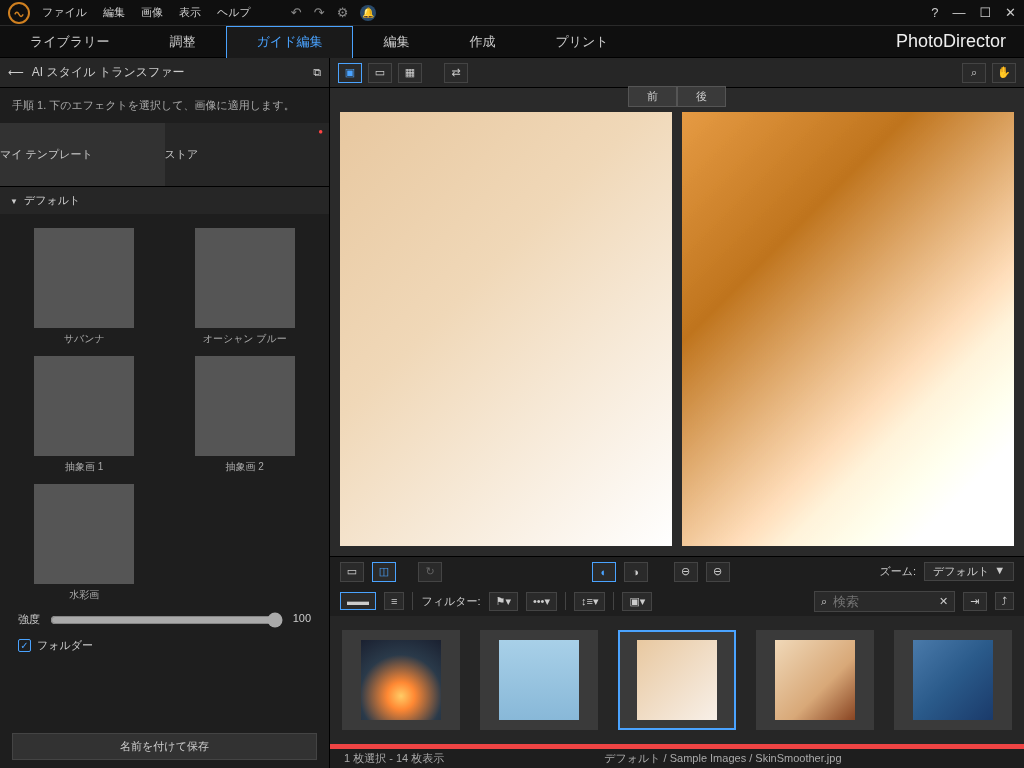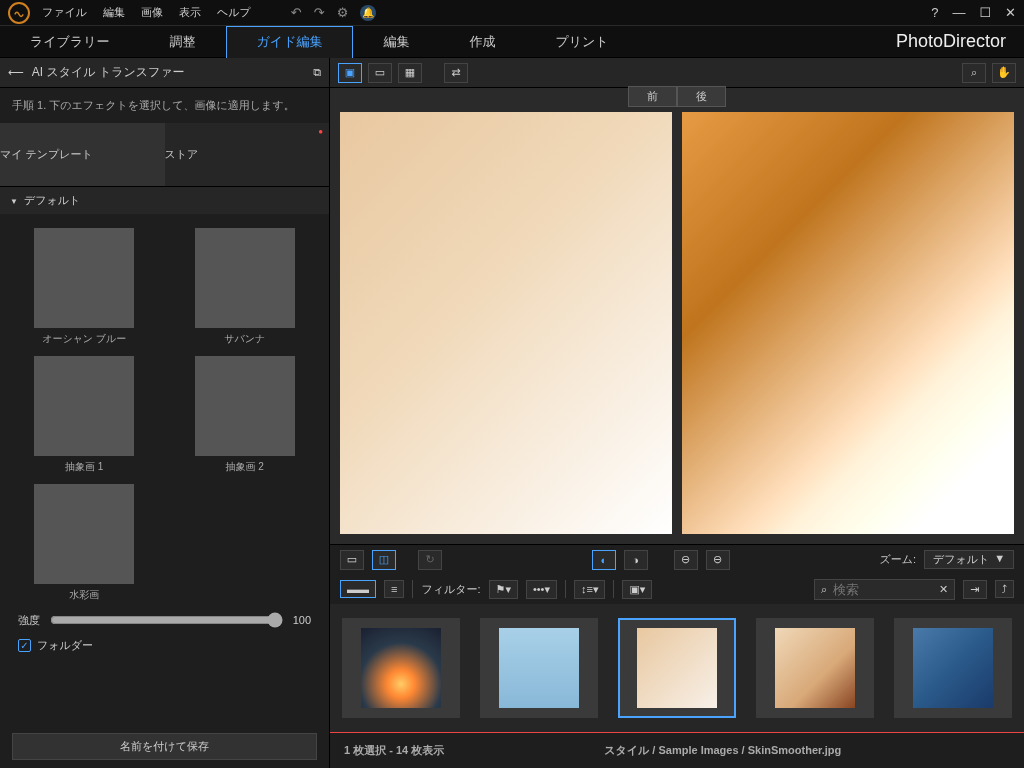--- a/index.html
+++ b/index.html
@@ -28,21 +28,21 @@
 .subtab div { flex:1; text-align:left; padding:24px 0; cursor:pointer; background:#262626; font-size:11px; position:relative; }
 .subtab div.active { background:#323232; }
 .subtab .dot { position:absolute; right:6px; top:4px; color:#f44; font-size:8px; }
 .section-h { padding:6px 10px; background:#262626; font-size:11px; cursor:pointer; }
 .section-h::before { content:"▼"; font-size:8px; margin-right:6px; }
 .thumb-grid { padding:14px 14px 4px 14px; display:grid; grid-template-columns:repeat(2,1fr); gap:10px 20px; overflow-y:auto; }
 .thumb { text-align:center; cursor:pointer; }
 .thumb .img { width:100px; height:100px; margin:0 auto 4px auto; background:#555; border:2px solid transparent; }
 .thumb.selected .img { border-color:#4aa3ff; }
 .thumb .lbl { font-size:10px; color:#aaa; }
-.slider-row { display:flex; align-items:center; padding:6px 18px; gap:10px; font-size:11px; }
+.slider-row { display:flex; padding:6px 18px; gap:10px; font-size:11px; }
 .slider-row input[type=range]{ flex:1; accent-color:#aaa; }
 .chk-row { padding:4px 18px 10px 18px; display:flex; align-items:center; gap:6px; font-size:11px; }
 .chk-row .chk { width:13px; height:13px; border:1px solid #4aa3ff; border-radius:2px; display:flex; align-items:center; justify-content:center; color:#4aa3ff; font-size:10px; }
 .btn-row { display:flex; gap:22px; padding:8px 12px; margin-top:auto; }
 .btn-row button { flex:1; background:#323232; border:1px solid #444; color:#ccc; padding:5px 0; cursor:pointer; font-size:11px; }
 .right-panel { flex:1; background:#222; display:flex; flex-direction:column; }
 .toolbar { height:30px; background:#262626; border-bottom:1px solid #000; display:flex; align-items:center; padding:0 8px; gap:6px; }
 .tb-btn { width:24px; height:20px; background:#2a2a2a; border:1px solid #444; display:flex; align-items:center; justify-content:center; cursor:pointer; font-size:11px; color:#ccc; }
 .tb-btn.active { border-color:#4aa3ff; color:#4aa3ff; }
 .preview { flex:1; background:#2a2a2a; position:relative; padding:10px; display:flex; gap:10px; }
@@ -57,21 +57,21 @@
 .filter-bar { height:30px; background:#1e1e1e; display:flex; align-items:center; padding:0 10px; gap:8px; font-size:11px; }
 .filter-bar .sep { width:1px; height:18px; background:#444; }
 .filter-bar .fbtn { background:#2a2a2a; border:1px solid #444; padding:2px 6px; cursor:pointer; display:flex; align-items:center; gap:3px; }
 .filter-bar .fbtn.active { border-color:#4aa3ff; }
 .search { background:#2a2a2a; border:1px solid #444; padding:2px 6px; display:flex; align-items:center; gap:6px; min-width:140px; }
 .search input { background:none; border:none; color:#ccc; outline:none; width:100px; font-size:13px; }
 .filmstrip { height:128px; background:#262626; display:flex; align-items:center; padding:0 12px; gap:20px; overflow-x:auto; }
 .film-thumb { width:118px; height:100px; background:#3a3a3a; display:flex; align-items:center; justify-content:center; cursor:pointer; border:2px solid transparent; }
 .film-thumb.selected { border-color:#4aa3ff; }
 .film-thumb .inner { width:80px; height:80px; }
-.statusbar { height:36px; background:#1e1e1e; border-top:1px solid #ef4444; display:flex; align-items:center; padding:0 14px; font-size:11px; color:#aaa; gap:40px;font-weight:bold; }
+.statusbar { height:24px; background:#1e1e1e; border-top:5px solid #ef4444; display:flex; align-items:center; padding:0 14px; font-size:11px; color:#aaa; gap:40px; }
 .sb-right { margin-left:120px; }
 
 .art-wave { background:radial-gradient(circle at 30% 70%,#2a5a8a 0%,#4a7aaa 30%,#e8d8b0 60%,#8a6a40 100%); }
 .art-sav { background:linear-gradient(180deg,#d8d0b0 0%,#d8a058 40%,#a85838 100%); }
 .art-ab1 { background:linear-gradient(180deg,#8a9088 0%,#e8e8e0 40%,#404840 100%); }
 .art-ab2 { background:linear-gradient(135deg,#706050 0%,#504030 50%,#907860 100%); }
 .art-ab3 { background:linear-gradient(180deg,#5a7888 0%,#88a0a8 30%,#d8a030 70%,#303030 100%); }
 .art-water { background:radial-gradient(circle at 40% 40%,#fff 0%,#fff 15%,#2a3a2a 40%,#fff 55%,#1a2a1a 80%); }
 .film-rocket { background:radial-gradient(circle at 50% 70%,#ffcc66 0%,#ff8833 20%,#2a3a4a 60%,#1a2030 100%); }
 .film-skate { background:linear-gradient(180deg,#a8d0e8 0%,#88b8d8 100%); position:relative; }
@@ -127,26 +127,26 @@
       <span class="popout">⧉</span>
     </div>
     <div class="instr">手順 1. 下のエフェクトを選択して、画像に適用します。</div>
     <div class="subtab">
       <div class="active">マイ テンプレート</div>
       <div><span>ストア</span><span class="dot">●</span></div>
     </div>
     <div class="section-h">デフォルト</div>
     <div class="thumb-grid" id="thumb-grid">
         <div class="thumb">
+          <div class="img art-sav"></div>
+          <div class="lbl">サバンナ</div>
+        </div>
+        <div class="thumb">
           <div class="img art-wave"></div>
           <div class="lbl">オーシャン ブルー</div>
-        </div>
-        <div class="thumb">
-          <div class="img art-sav"></div>
-          <div class="lbl">サバンナ</div>
         </div>
         <div class="thumb">
           <div class="img art-ab1"></div>
           <div class="lbl">抽象画 1</div>
         </div>
         <div class="thumb">
           <div class="img art-ab2"></div>
           <div class="lbl">抽象画 2</div>
         </div>
         <div class="thumb">
@@ -237,16 +237,16 @@
         </div>
         <div class="film-thumb">
           <div class="inner film-woman"></div>
         </div>
         <div class="film-thumb">
           <div class="inner film-wave2"></div>
         </div>
       </div>
     <div class="statusbar">
       <span>1 枚選択 - 14 枚表示</span>
-      <span class="sb-right">スタイル / Sample Images / SkinSmoother.jpg</span>
+      <span class="sb-right">デフォルト / Sample Images / SkinSmoother.jpg</span>
     </div>
   </div>
 </div>
 
 </body></html>

